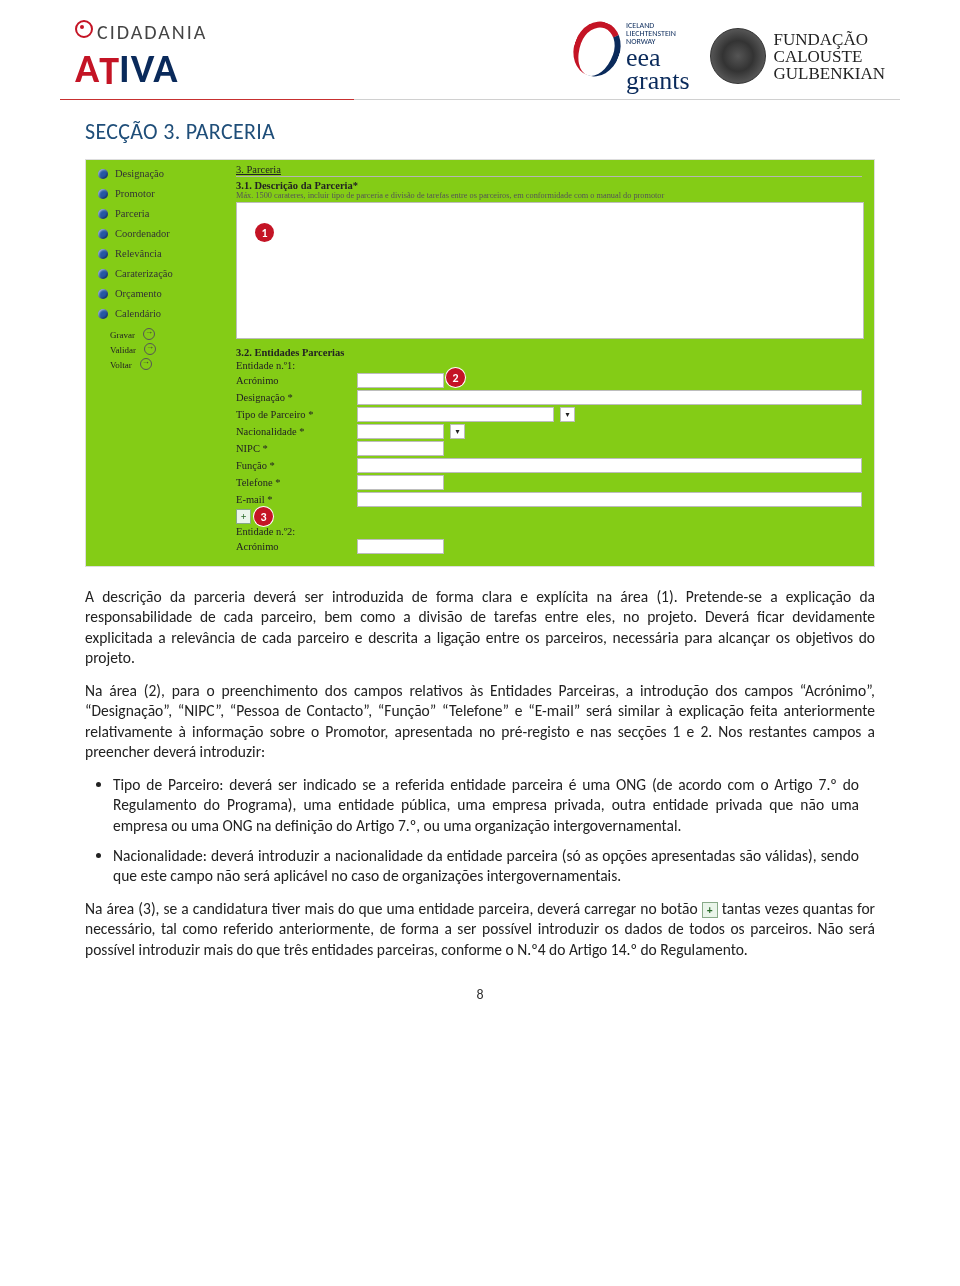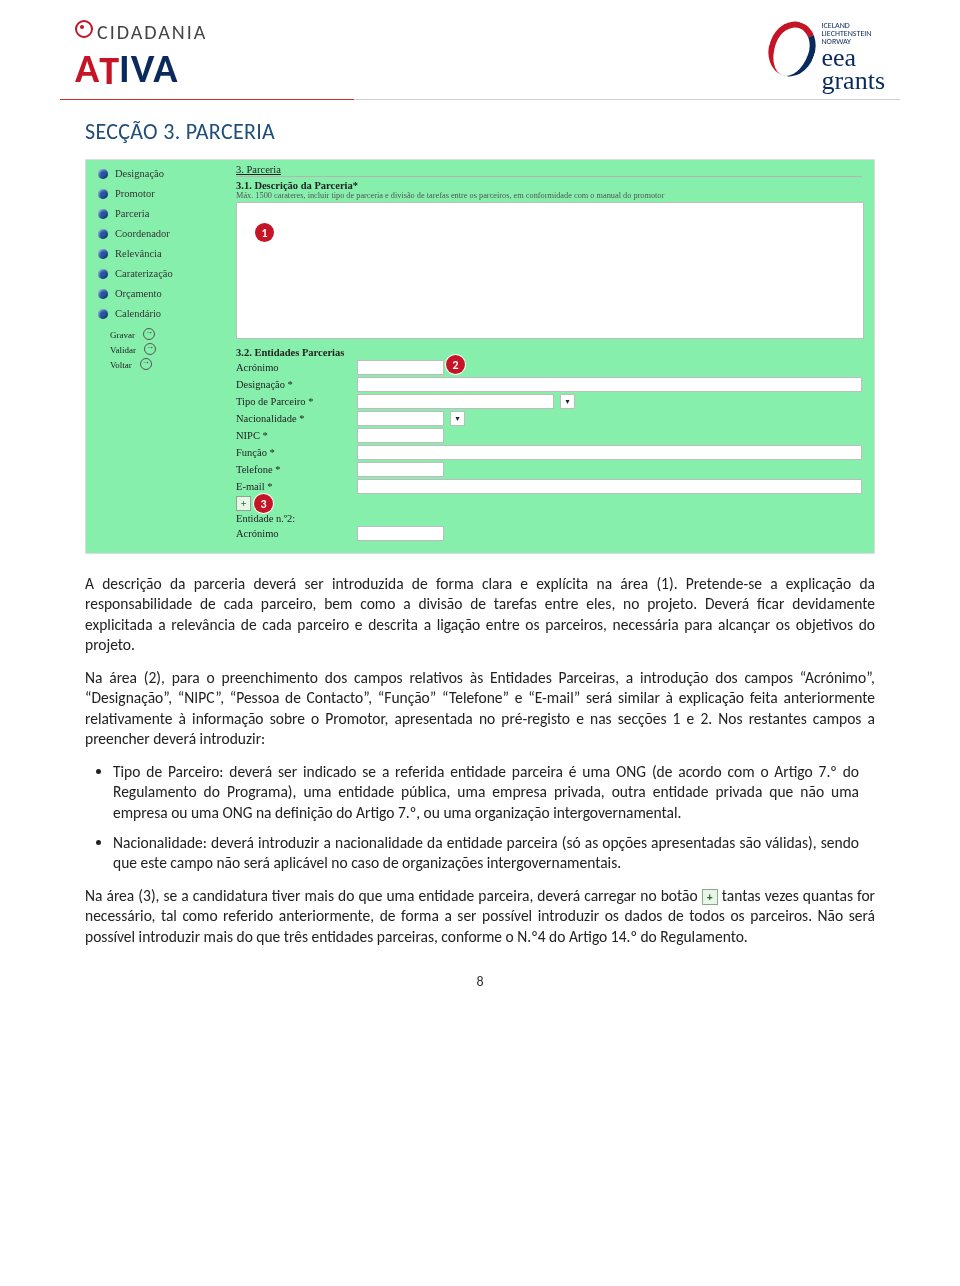--- a/index.html
+++ b/index.html
@@ -14,21 +14,21 @@
   .eea { display:flex; align-items:flex-start; gap:6px; }
   .eea-arc { width:34px; height:50px; border:6px solid #0a2a5b; border-right-color:#c41425; border-bottom-color:#c41425; border-radius:50%; border-top:none; transform:rotate(200deg); }
   .eea-text .tiny { font-size:8px; color:#0a2a5b; line-height:1.05; }
   .eea-text .big { font-family:Georgia, serif; font-size:26px; color:#0a2a5b; line-height:0.9; }
   .gulb { display:flex; align-items:center; gap:8px; }
   .gulb .seal { width:54px; height:54px; border-radius:50%; background:radial-gradient(circle,#555 0%,#333 40%,#555 70%,#222 100%); border:1px solid #333;}
   .gulb .txt { font-family:"Times New Roman", serif; font-size:17px; color:#222; line-height:1.0; }
   .hr { height:1px; background:linear-gradient(to right,#c73030 0%,#c73030 35%,#d0d0d0 35%,#d0d0d0 100%); margin:0 60px 18px 60px;}
   .content { padding:0 85px; }
   h1.section { color:#1f4e79; font-size:22px; font-weight:400; letter-spacing:0.3px; margin:10px 0 14px; }
-  .scap { background:#86efac; border:1px solid #ddd; padding:4px 4px 10px 4px; display:flex; gap:16px; font-family:Georgia, "Times New Roman", serif; }
+  .scap { background:#84cc16; border:1px solid #ddd; padding:4px 4px 10px 4px; display:flex; gap:16px; font-family:Georgia, "Times New Roman", serif; }
   .scap .nav { width:120px; padding:4px 2px 4px 8px; font-size:10.5px; color:#333; }
   .scap .nav .item { display:flex; align-items:center; gap:7px; margin:0 0 9px 0; }
   .scap .nav .dot { width:10px; height:10px; border-radius:50%; background:#2556a5; box-shadow:inset -1px -1px 2px rgba(0,0,0,.4), inset 1px 1px 2px rgba(255,255,255,.6);}
   .scap .nav .actions { margin-top:6px; font-size:9px;}
   .scap .nav .actions div { margin:0 0 3px 12px; display:flex; align-items:flex-end; gap:8px; color:#222;}
   .scap .nav .arrow { width:10px; height:10px; border:1px solid #555; border-radius:50%; position:relative;}
   .scap .nav .arrow::after { content:"→"; font-size:8px; position:absolute; left:1px; top:-2px; color:#333;}
   .scap .main { flex:1; background:transparent; padding:0 8px 0 0;}
   .scap .main .sec-h { font-size:10.5px; text-decoration:underline; border-bottom:1px solid #b5b5b5; padding-bottom:1px; margin-bottom:3px;}
   .scap .main .sub-h { font-size:10.5px; font-weight:bold; }
@@ -76,20 +76,28 @@
       <div class="eea">
         <div class="eea-arc"></div>
         <div class="eea-text">
           <div class="tiny" style="white-space:pre-line">ICELAND
 LIECHTENSTEIN
 NORWAY</div>
           <div class="big">eea</div>
           <div class="big">grants</div>
         </div>
       </div>
+      <div class="gulb">
+        <div class="seal"></div>
+        <div class="txt">
+          <div>FUNDAÇÃO</div>
+          <div>CALOUSTE</div>
+          <div>GULBENKIAN</div>
+        </div>
+      </div>
     </div>
   </div>
   <div class="hr"></div>
 
   <div class="content">
     <h1 class="section">SECÇÃO 3. PARCERIA</h1>
 
     <div class="scap rel">
       <div class="nav">
         <div class="item">
@@ -142,20 +150,23 @@
       <div class="main">
         <div class="sec-h">3. Parceria</div>
         <div class="sub-h">3.1. Descrição da Parceria*</div>
         <div class="hint">Máx. 1500 carateres, incluir tipo de parceria e divisão de tarefas entre os parceiros, em conformidade com o manual do promotor</div>
         <div class="ta rel">
           <span class="marker" style="left:18px; top:20px;">1</span>
         </div>
 
         <div style="height:8px"></div>
         <div class="sub-h">3.2. Entidades Parcerias</div>
+        <div class="row">
+            <span class="lbl">Entidade n.º1:</span>
+          </div>
         <div class="row rel">
           <span class="lbl">Acrónimo</span>
           <span class="inp sm"></span>
           <span class="marker" style="left:210px; top:-5px;">2</span>
         </div>
         <div class="row">
             <span class="lbl">Designação *</span>
             <span class="inp lg"></span>
           </div>
         <div class="row">

